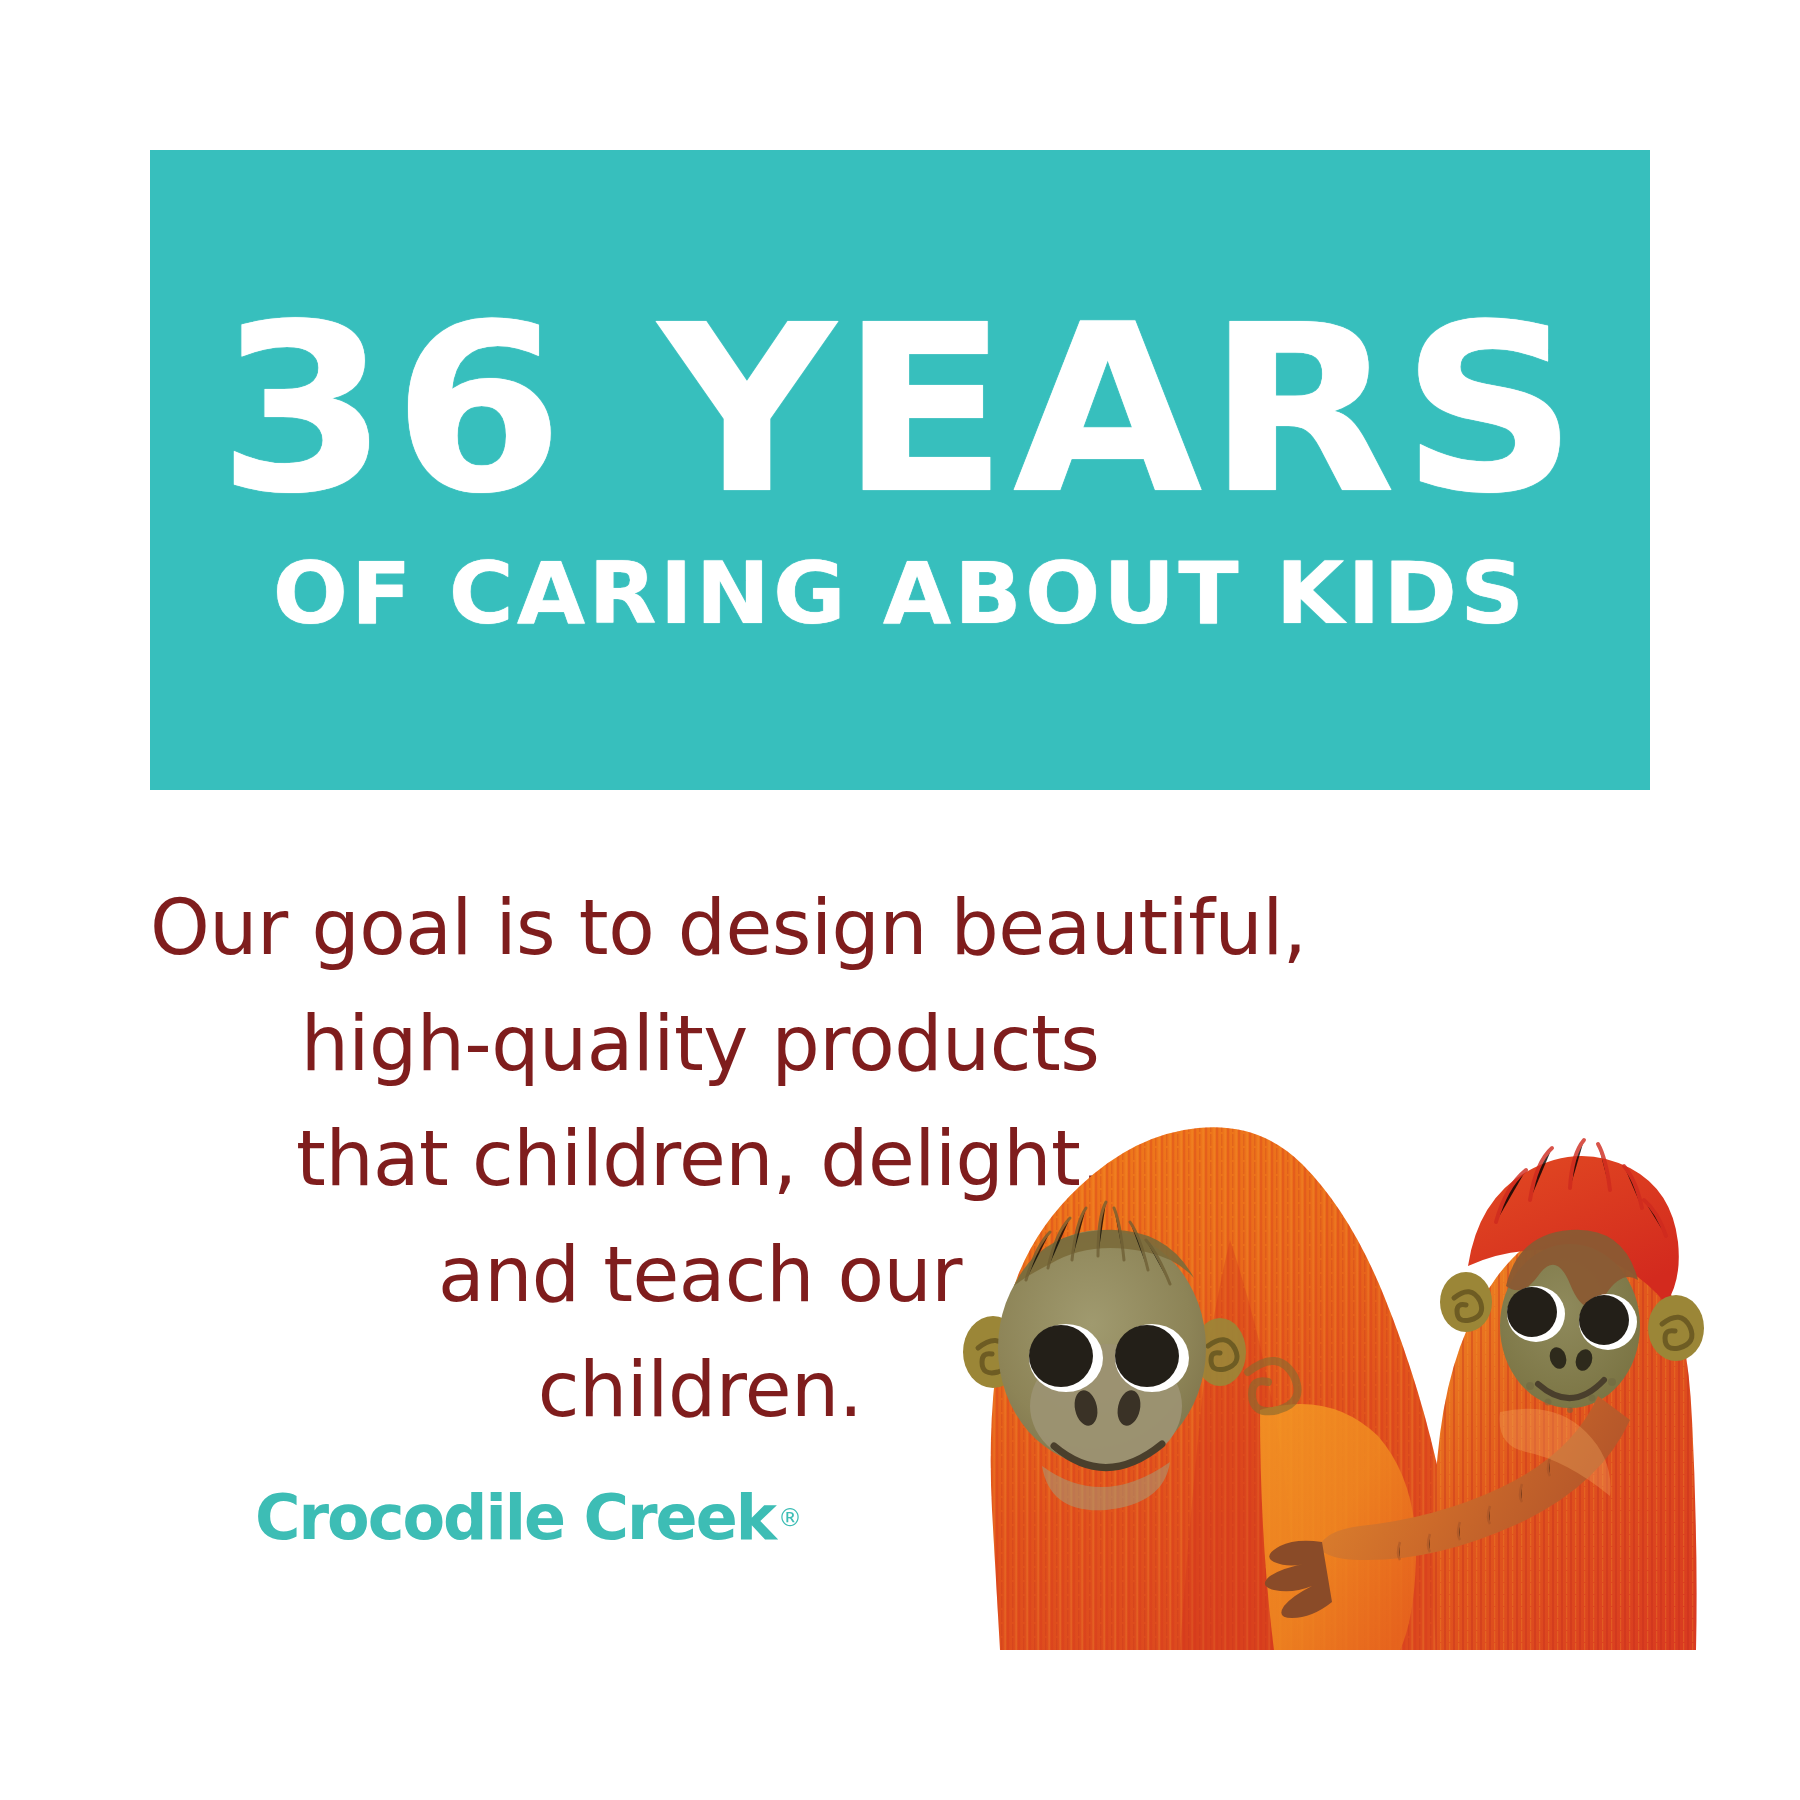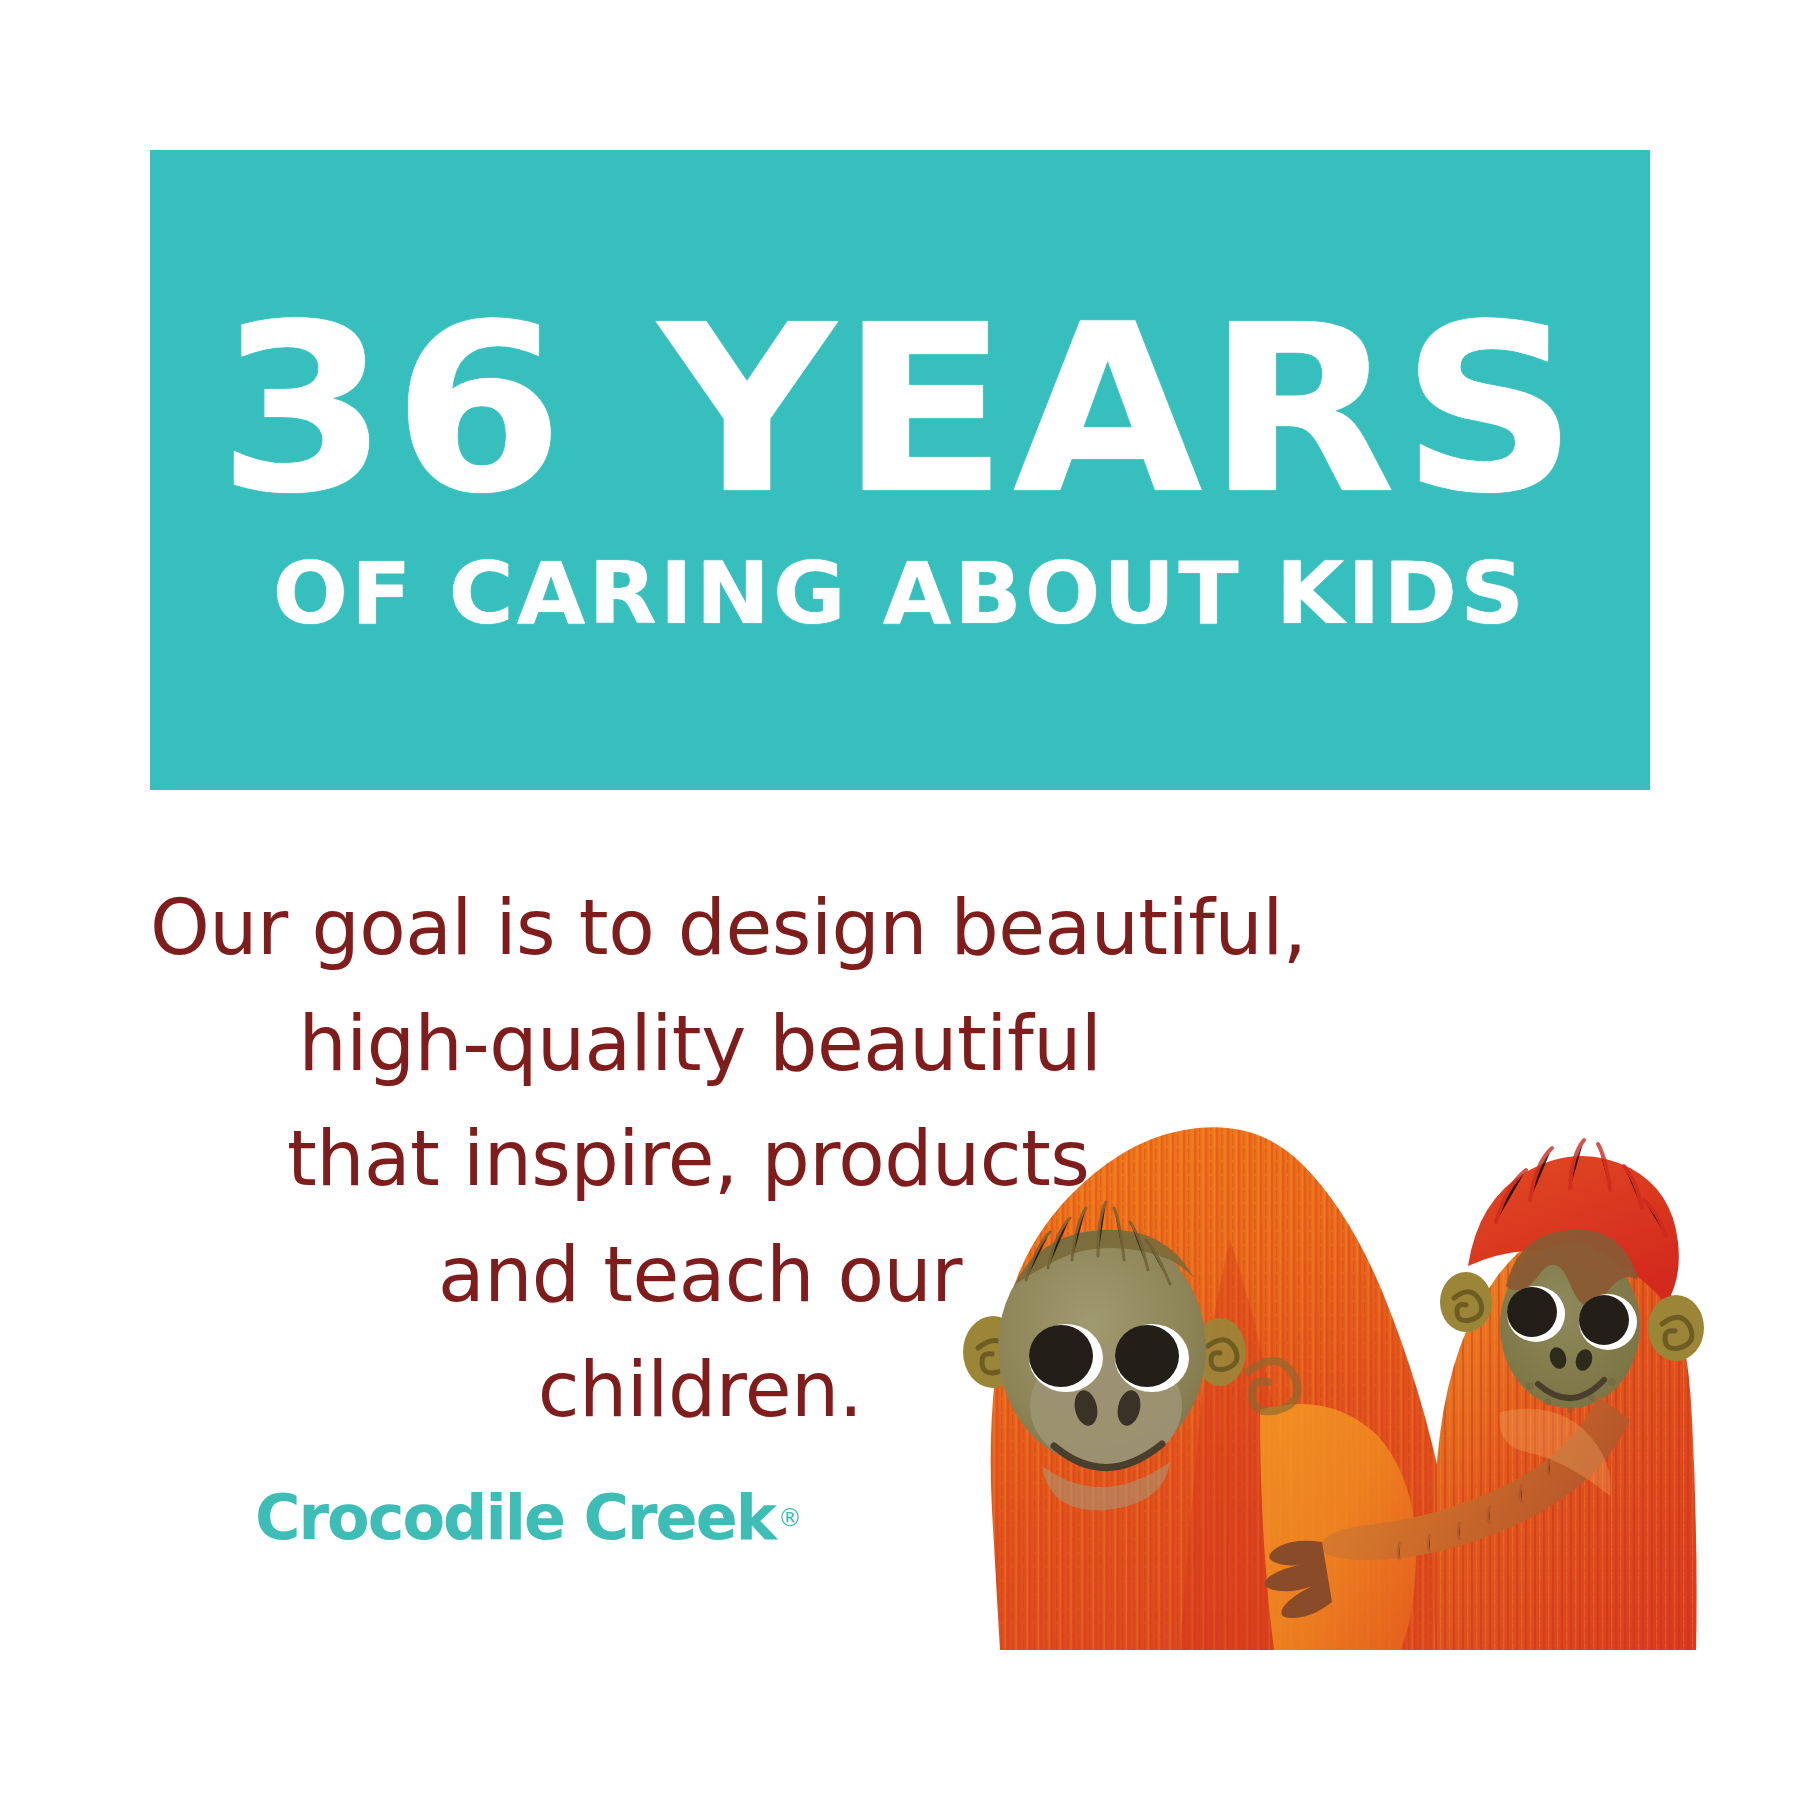--- a/index.html
+++ b/index.html
@@ -100,22 +100,22 @@
 
 <div id="stage">
 
   <div class="banner">
     <div class="headline">36 YEARS</div>
     <div class="subhead">OF CARING ABOUT KIDS</div>
   </div>
 
   <div class="copy-block">
     <div class="copy-line">Our goal is to design beautiful,</div>
-    <div class="copy-line">high-quality beautiful</div>
-    <div class="copy-line">that inspire, products,</div>
+    <div class="copy-line">high-quality products</div>
+    <div class="copy-line">that children, delight,</div>
     <div class="copy-line">and teach our</div>
     <div class="copy-line">children.</div>
   </div>
 
   <div class="logo">
     <span class="logo-word">Crocodile Creek</span>
       <span class="logo-reg">®</span>
   </div>
 
   <div class="art">

